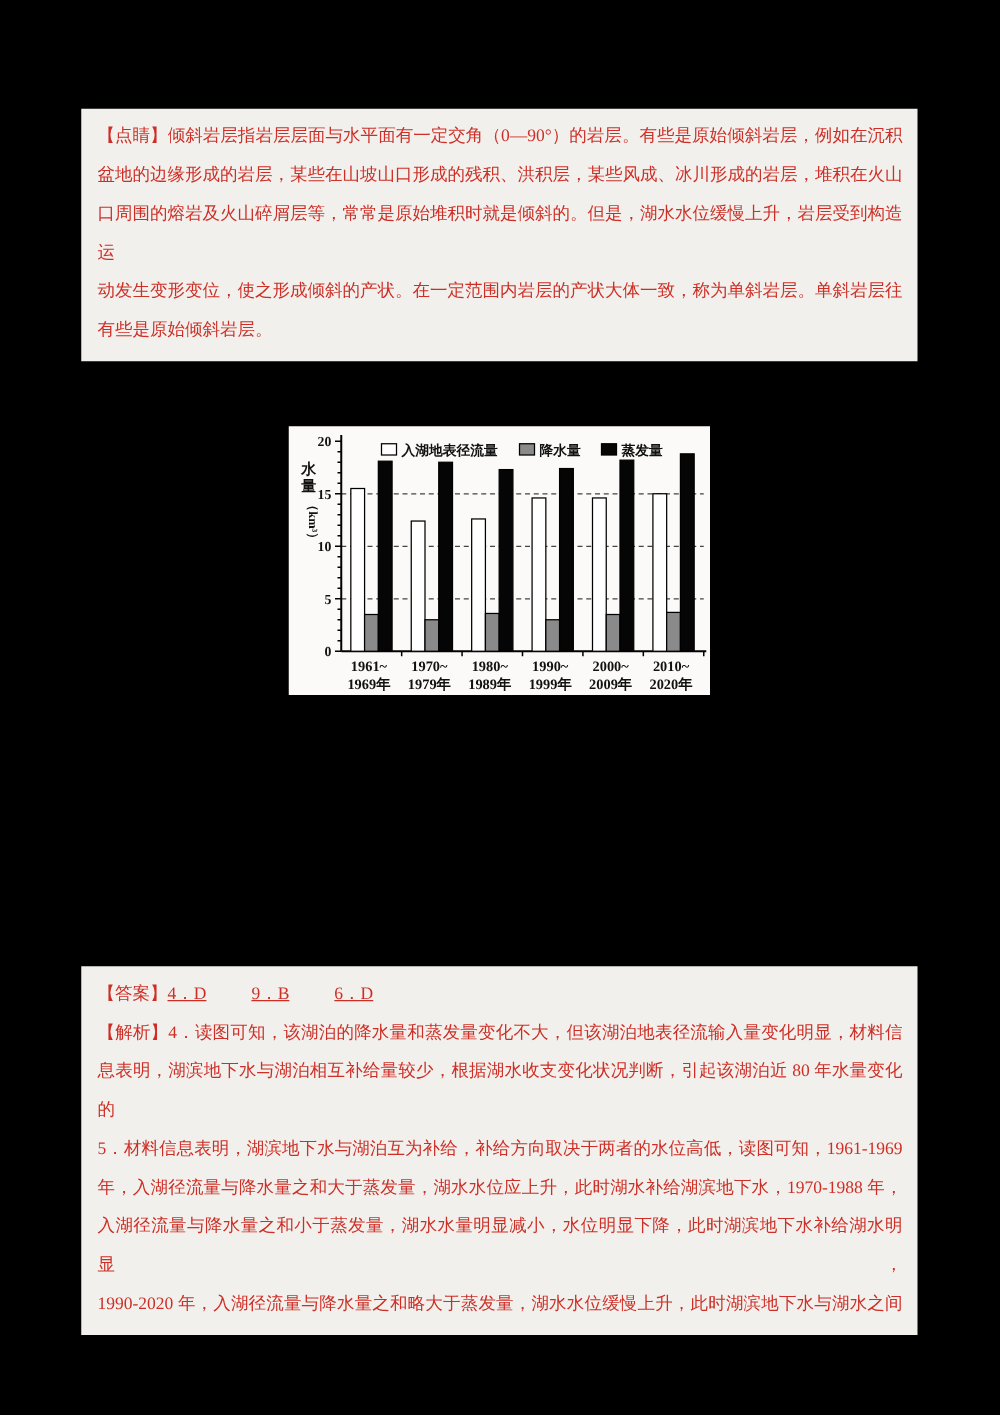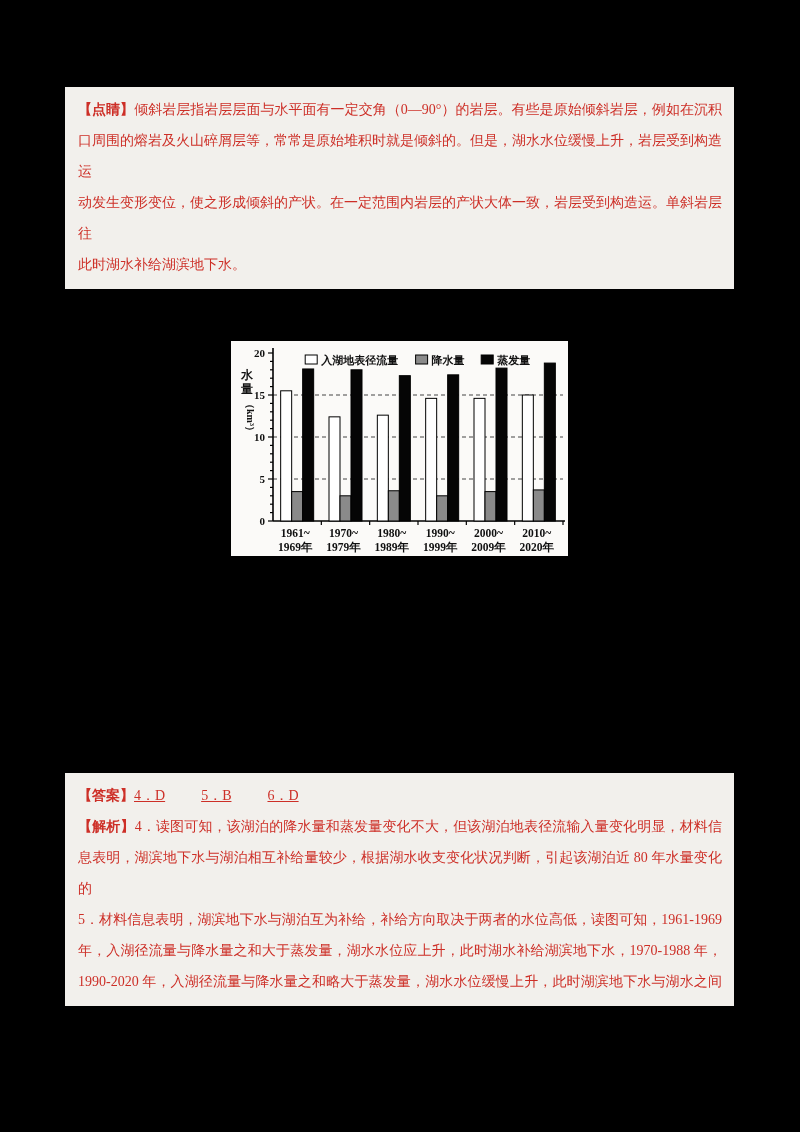--- a/index.html
+++ b/index.html
@@ -26,43 +26,44 @@
     line-height:31px;
     text-align:justify;
     text-align-last:justify;
     text-justify:inter-character;
     white-space:normal;
   }
   .line.short{
     text-align:left;
     text-align-last:left;
   }
-  .b{font-weight:bold;}
+  .b{font-weight:normal;}
   .ans{margin-right:36px;text-decoration:underline;}
   .chart{
     position:absolute;
     left:231px;top:341px;
     width:337px;height:215px;
     background:#fbfaf8;
   }
   .chart svg{display:block;}
   .tick-label{font:700 11px "Liberation Serif",serif;fill:#111;}
   .cat-label{font:700 11.5px "Liberation Serif",serif;fill:#111;}
   .legend-label{font:700 11px "Liberation Sans",sans-serif;fill:#111;}
   .ylab{font:700 12px "Liberation Sans",sans-serif;fill:#111;}
   .ylab-unit{font:700 10px "Liberation Serif",serif;fill:#111;}
 </style>
 </head>
 <body>
 
 <div class="panel panel-top">
   <div class="line"><span class="b">【点睛】</span><span>倾斜岩层指岩层层面与水平面有一定交角（0—90°）的岩层。有些是原始倾斜岩层，例如在沉积</span></div>
+  <div class="line">盆地的边缘形成的岩层，某些在山坡山口形成的残积、洪积层，某些风成、冰川形成的岩层，堆积在火山</div>
   <div class="line">口周围的熔岩及火山碎屑层等，常常是原始堆积时就是倾斜的。但是，湖水水位缓慢上升，岩层受到构造运</div>
-  <div class="line">动发生变形变位，使之形成倾斜的产状。在一定范围内岩层的产状大体一致，岩层受到构造运。单斜岩层往</div>
-  <div class="line short">此时湖水补给湖滨地下水。</div>
+  <div class="line">动发生变形变位，使之形成倾斜的产状。在一定范围内岩层的产状大体一致，称为单斜岩层。单斜岩层往</div>
+  <div class="line short">有些是原始倾斜岩层。</div>
 </div>
 
 <div class="chart">
   <svg id="chart-svg" width="337" height="215">
       <line x1="42" x2="332" y1="138" y2="138" stroke="#444" stroke-width="1" stroke-dasharray="4 3"></line>
       <line x1="42" x2="332" y1="96" y2="96" stroke="#444" stroke-width="1" stroke-dasharray="4 3"></line>
       <line x1="42" x2="332" y1="54" y2="54" stroke="#444" stroke-width="1" stroke-dasharray="4 3"></line>
       <line x1="37" x2="42" y1="180" y2="180" stroke="#000" stroke-width="1.2"></line>
       <line x1="39" x2="42" y1="171.6" y2="171.6" stroke="#000" stroke-width="1.2"></line>
       <line x1="39" x2="42" y1="163.2" y2="163.2" stroke="#000" stroke-width="1.2"></line>
@@ -134,20 +135,21 @@
       <text x="90.2" y="23" text-anchor="start" class="legend-label">入湖地表径流量</text>
       <rect x="184.6" y="14" width="12" height="9" fill="#8a8a8a" stroke="#000" stroke-width="1"></rect>
       <text x="200.6" y="23" text-anchor="start" class="legend-label">降水量</text>
       <rect x="250.2" y="14" width="12" height="9" fill="#050505" stroke="#000" stroke-width="1"></rect>
       <text x="266.2" y="23" text-anchor="start" class="legend-label">蒸发量</text>
     </svg>
 </div>
 
 <div class="panel panel-bottom">
   <div class="line short">
-    <span class="b">【答案】</span><span class="ans">4．D</span><span class="ans">5．B</span><span class="ans">6．D</span>
+    <span class="b">【答案】</span><span class="ans">4．D</span><span class="ans">9．B</span><span class="ans">6．D</span>
   </div>
   <div class="line"><span class="b">【解析】</span><span>4．读图可知，该湖泊的降水量和蒸发量变化不大，但该湖泊地表径流输入量变化明显，材料信</span></div>
   <div class="line">息表明，湖滨地下水与湖泊相互补给量较少，根据湖水收支变化状况判断，引起该湖泊近 80 年水量变化的</div>
   <div class="line">5．材料信息表明，湖滨地下水与湖泊互为补给，补给方向取决于两者的水位高低，读图可知，1961-1969</div>
   <div class="line">年，入湖径流量与降水量之和大于蒸发量，湖水水位应上升，此时湖水补给湖滨地下水，1970-1988 年，</div>
+  <div class="line">入湖径流量与降水量之和小于蒸发量，湖水水量明显减小，水位明显下降，此时湖滨地下水补给湖水明显，</div>
   <div class="line">1990-2020 年，入湖径流量与降水量之和略大于蒸发量，湖水水位缓慢上升，此时湖滨地下水与湖水之间</div>
 </div>
 
 </body></html>

